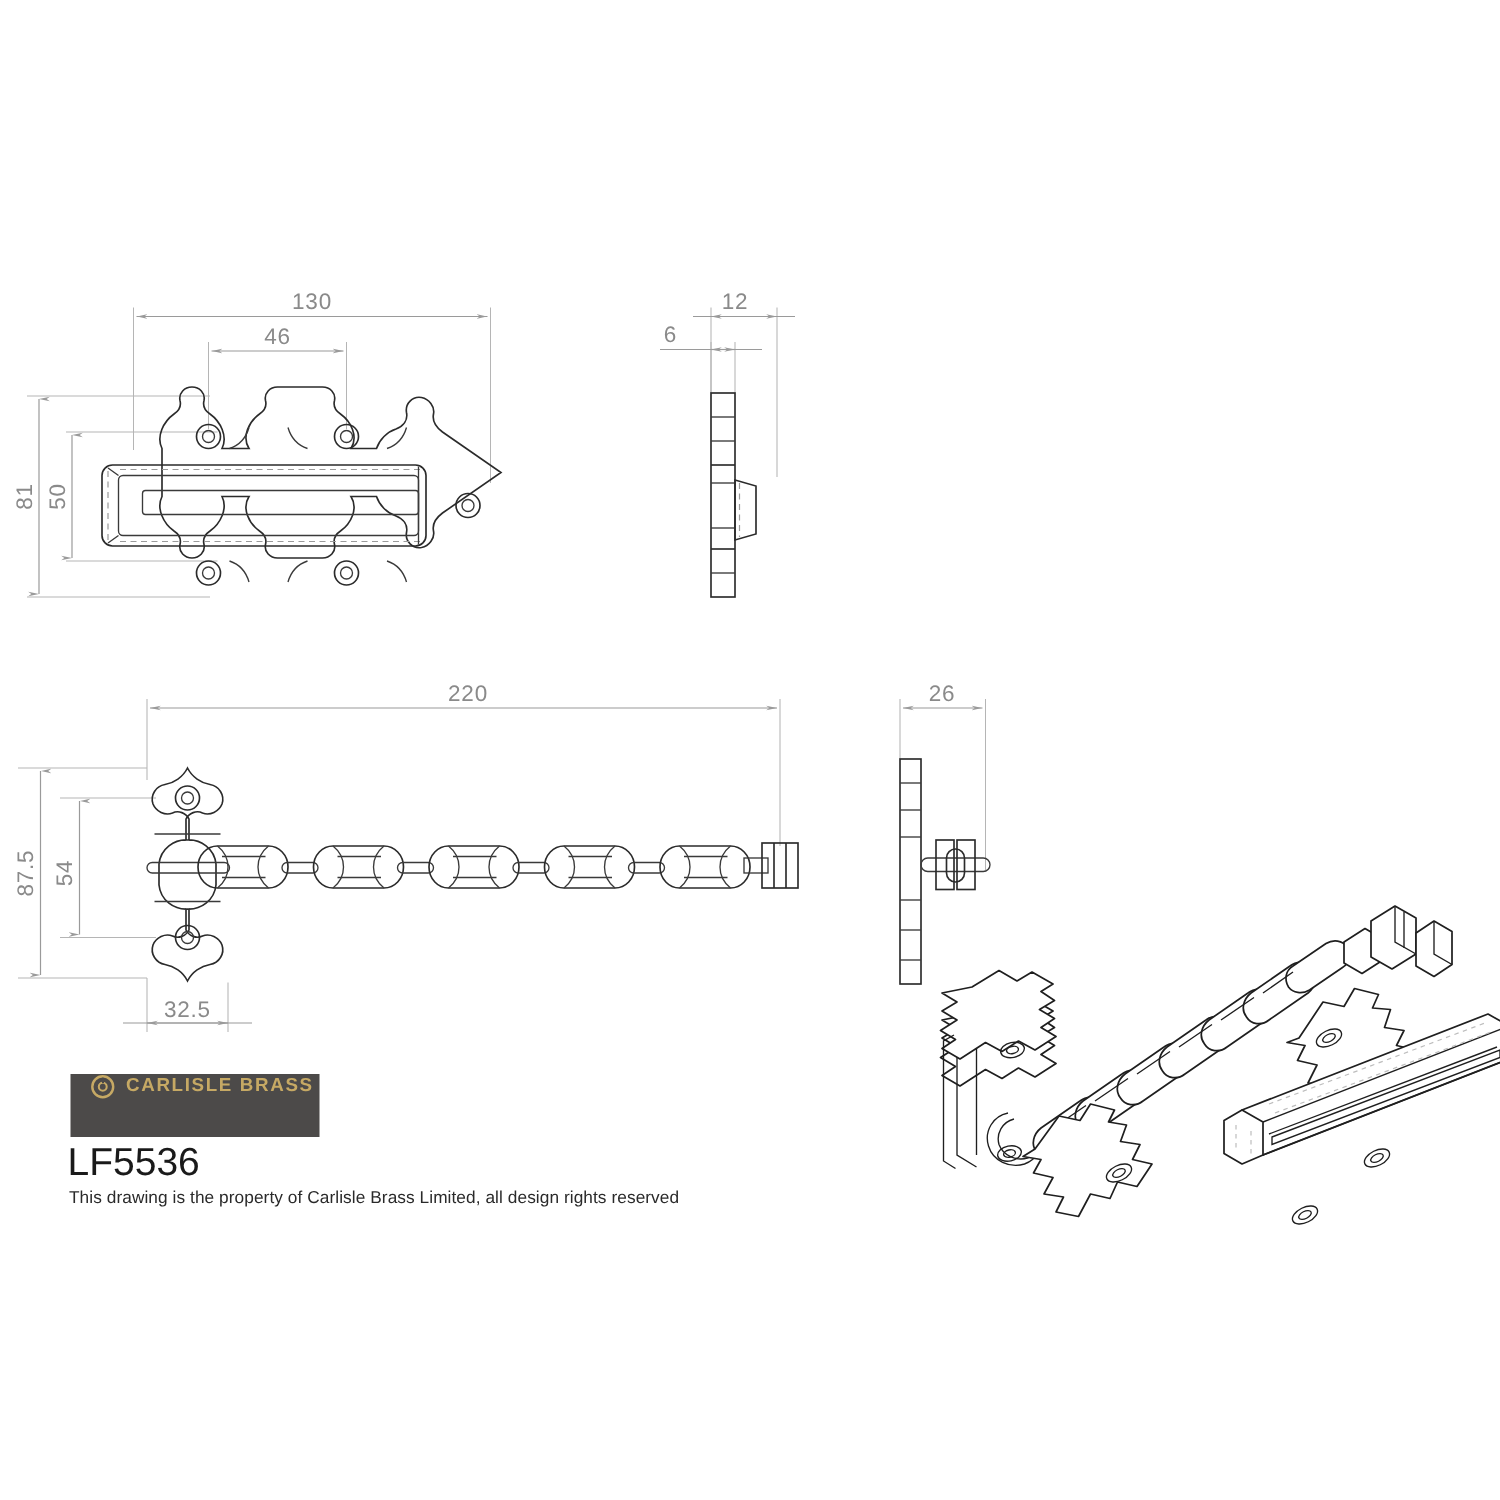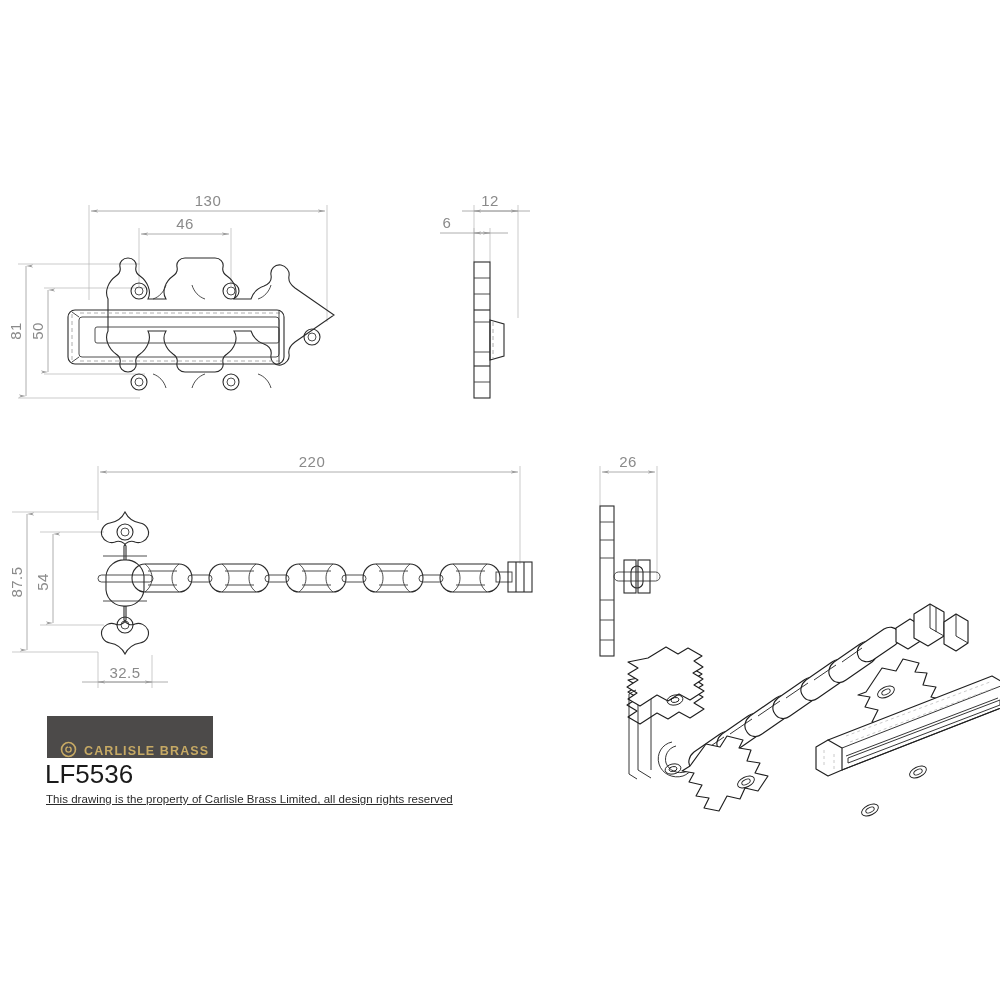--- a/index.html
+++ b/index.html
@@ -51,21 +51,21 @@
 
   
   #logo-box {
     position: absolute;
     left: 47px;
     top: 716px;
     width: 166px;
     height: 42px;
     background: #4c4a49;
     display: flex;
-    align-items: flex-end;
+    align-items: flex-start;
     padding-left: 13px;
     box-sizing: border-box;
   }
   #logo-mark {
     width: 17px; height: 17px;
     flex: 0 0 auto;
     margin-right: 7px;
   }
   #logo-text {
     font-family: "Liberation Sans", sans-serif;
@@ -87,21 +87,20 @@
   }
   #copyright {
     position: absolute;
     left: 46px;
     top: 793px;
     font-family: "Liberation Sans", sans-serif;
     font-size: 11.5px;
     color: #2a2a2a;
     letter-spacing: 0.05px;
     white-space: nowrap;
-    text-decoration: underline;
   }
 </style>
 </head>
 <body>
 
 <div id="sheet">
 
   <svg class="draw" viewBox="0 0 1000 1000">
     <defs>
       <marker id="arrL" markerWidth="9" markerHeight="7" refX="9" refY="3.5" orient="auto">

